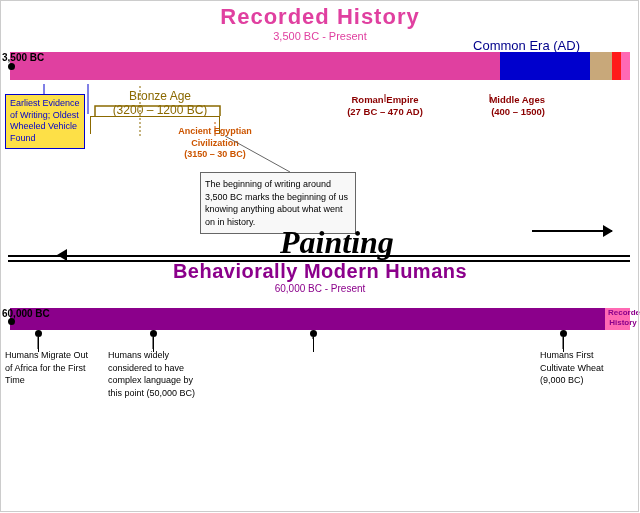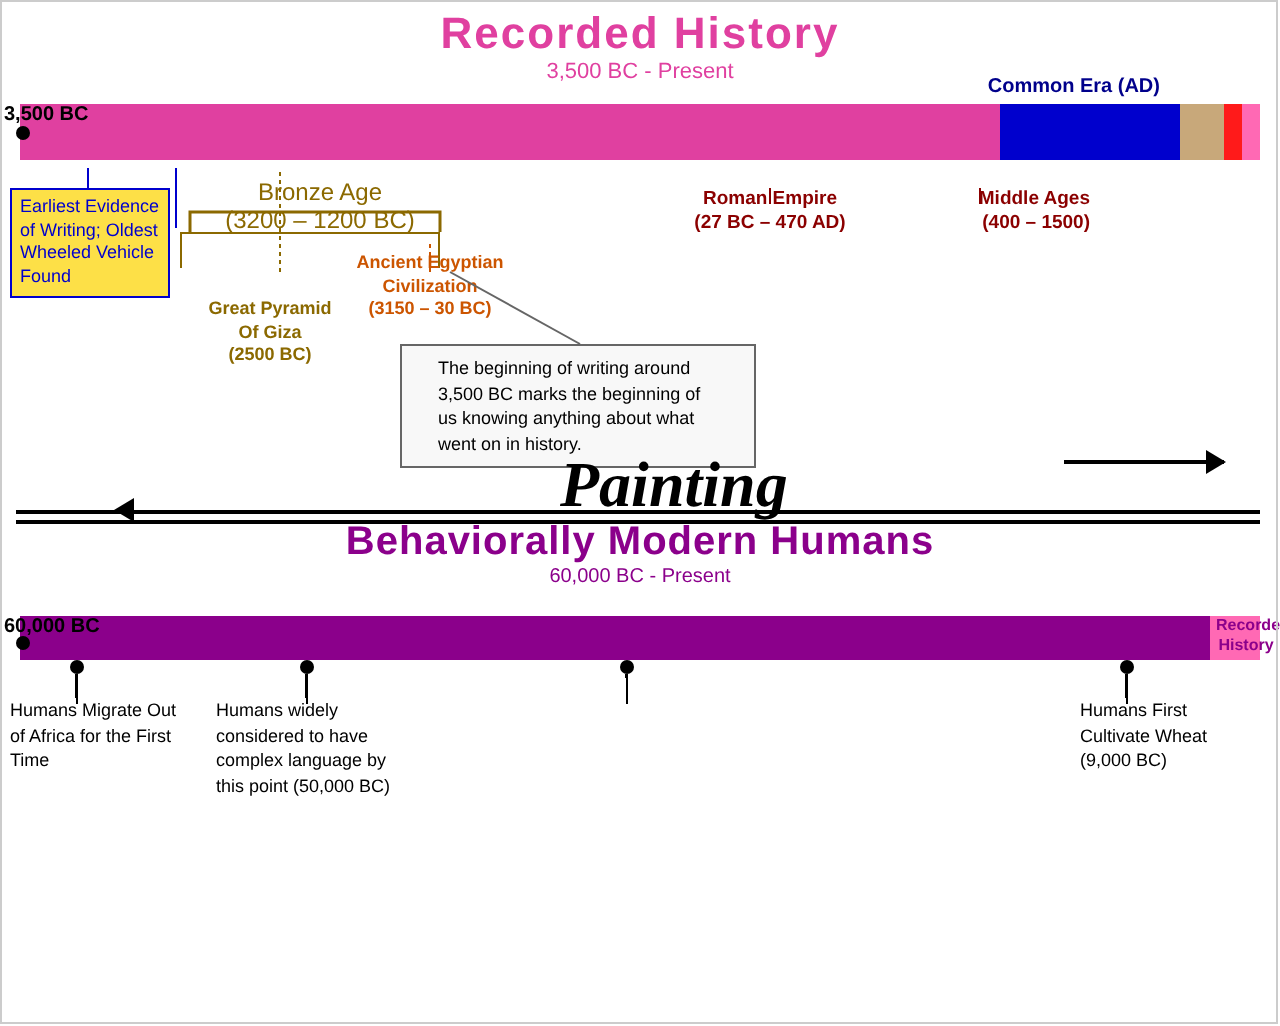--- a/index.html
+++ b/index.html
@@ -41,23 +41,23 @@
       text-align: center;
       font-size: 11px;
       color: #e040a0;
       margin-top: 0px;
     }
 
     .common-era-label {
       position: absolute;
       top: 38px;
       right: 60px;
-      font-size: 10px;
+      font-size: 13px;
       color: #00008b;
-      font-weight: bold;
+      font-weight: normal;
     }
 
     
     .rh-bar-container {
       position: absolute;
       top: 52px;
       left: 10px;
       width: 620px;
       height: 28px;
     }
@@ -223,23 +223,23 @@
       text-align: right;
       width: 90px;
       line-height: 1.3;
     }
 
     
     .writing-callout {
       position: absolute;
       left: 200px;
       top: 88px;
-      width: 178px;
+      width: 156px;
       border: 1.5px solid #666;
-      padding: 5px 18px;
+      padding: 5px 4px;
       font-size: 9px;
       color: #000;
       background: #f8f8f8;
       line-height: 1.4;
     }
 
     .painting-label {
       position: absolute;
       left: 280px;
       top: 224px;
@@ -452,24 +452,20 @@
         <span>Earliest Evidence of Writing; Oldest Wheeled Vehicle Found</span>
       </div>
 
       <div class="bronze-brace"></div>
 
       <div class="bronze-age-label">
         <span>Bronze Age</span><br>
         <span>(3200 – 1200 BC)</span>
       </div>
 
-      <div class="great-pyramid-label">
-        <span>Great Pyramid Of Giza</span><br>
-        <span>(2500 BC)</span>
-      </div>
 
       <div class="ancient-egypt-label">
         <span>Ancient Egyptian Civilization</span><br>
         <span>(3150 – 30 BC)</span>
       </div>
 
       <div class="roman-empire-label">
         <span>Roman Empire</span><br>
         <span>(27 BC – 470 AD)</span>
       </div>

